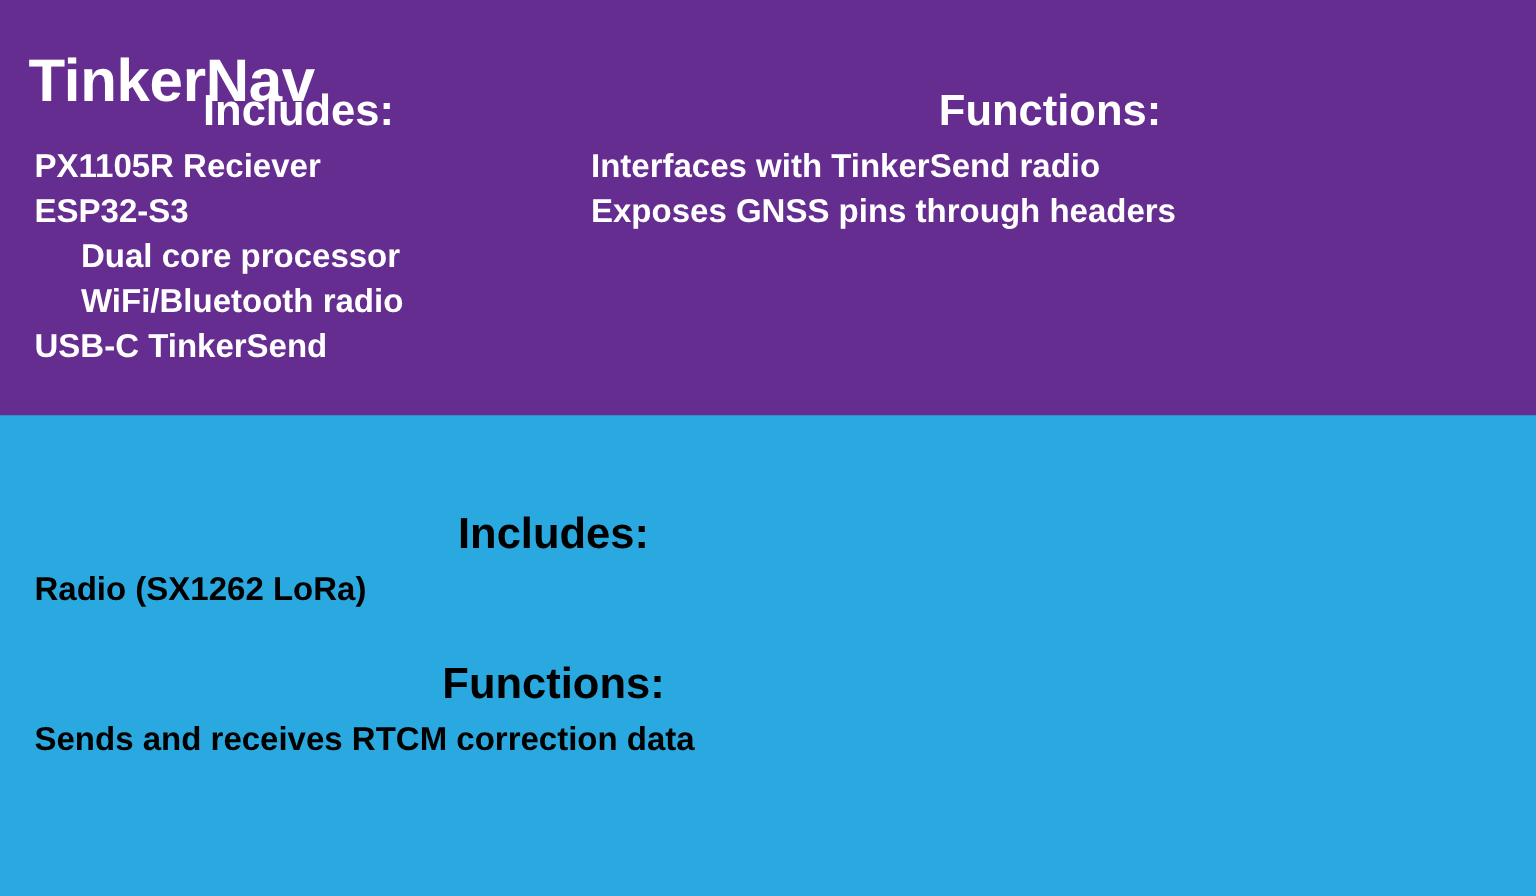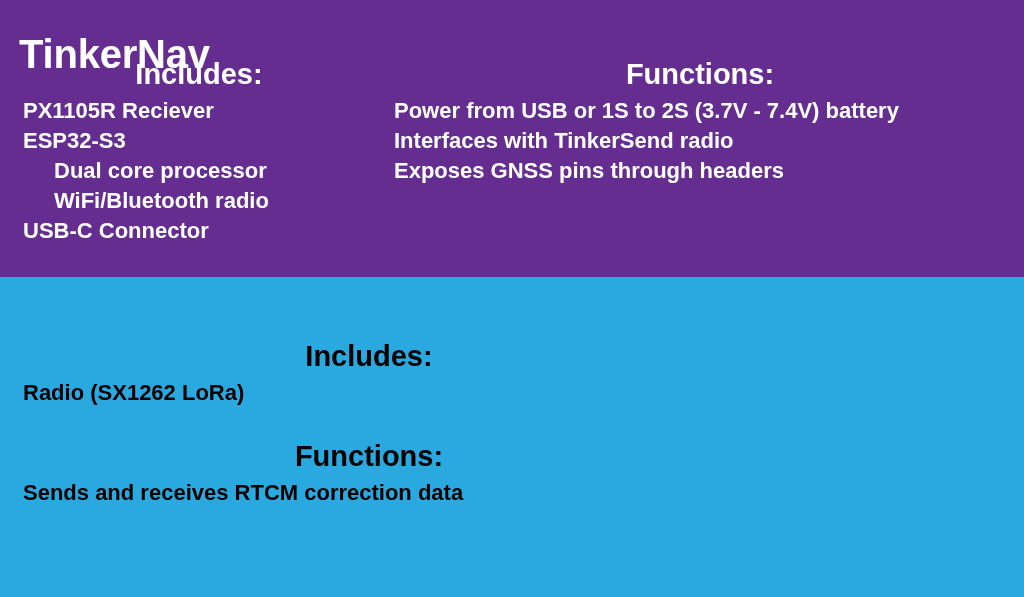--- a/index.html
+++ b/index.html
@@ -116,28 +116,27 @@
 
     <h1 class="title">TinkerNav</h1>
 
     <div class="col-includes">
       <div class="section-head">Includes:</div>
       <ul class="bullet-list">
         <li>PX1105R Reciever</li>
         <li>ESP32-S3</li>
         <li class="indent">Dual core processor</li>
         <li class="indent">WiFi/Bluetooth radio</li>
-        <li>USB-C Connector</li>
+        <li>USB-C TinkerSend</li>
       </ul>
     </div>
 
     <div class="col-functions">
       <div class="section-head">Functions:</div>
       <ul class="bullet-list">
-        <li>Power from USB or 1S to 2S (3.7V - 7.4V) battery</li>
         <li>Interfaces with TinkerSend radio</li>
         <li>Exposes GNSS pins through headers</li>
       </ul>
     </div>
 
   </section>
 
   <section class="panel-send">
 
 

